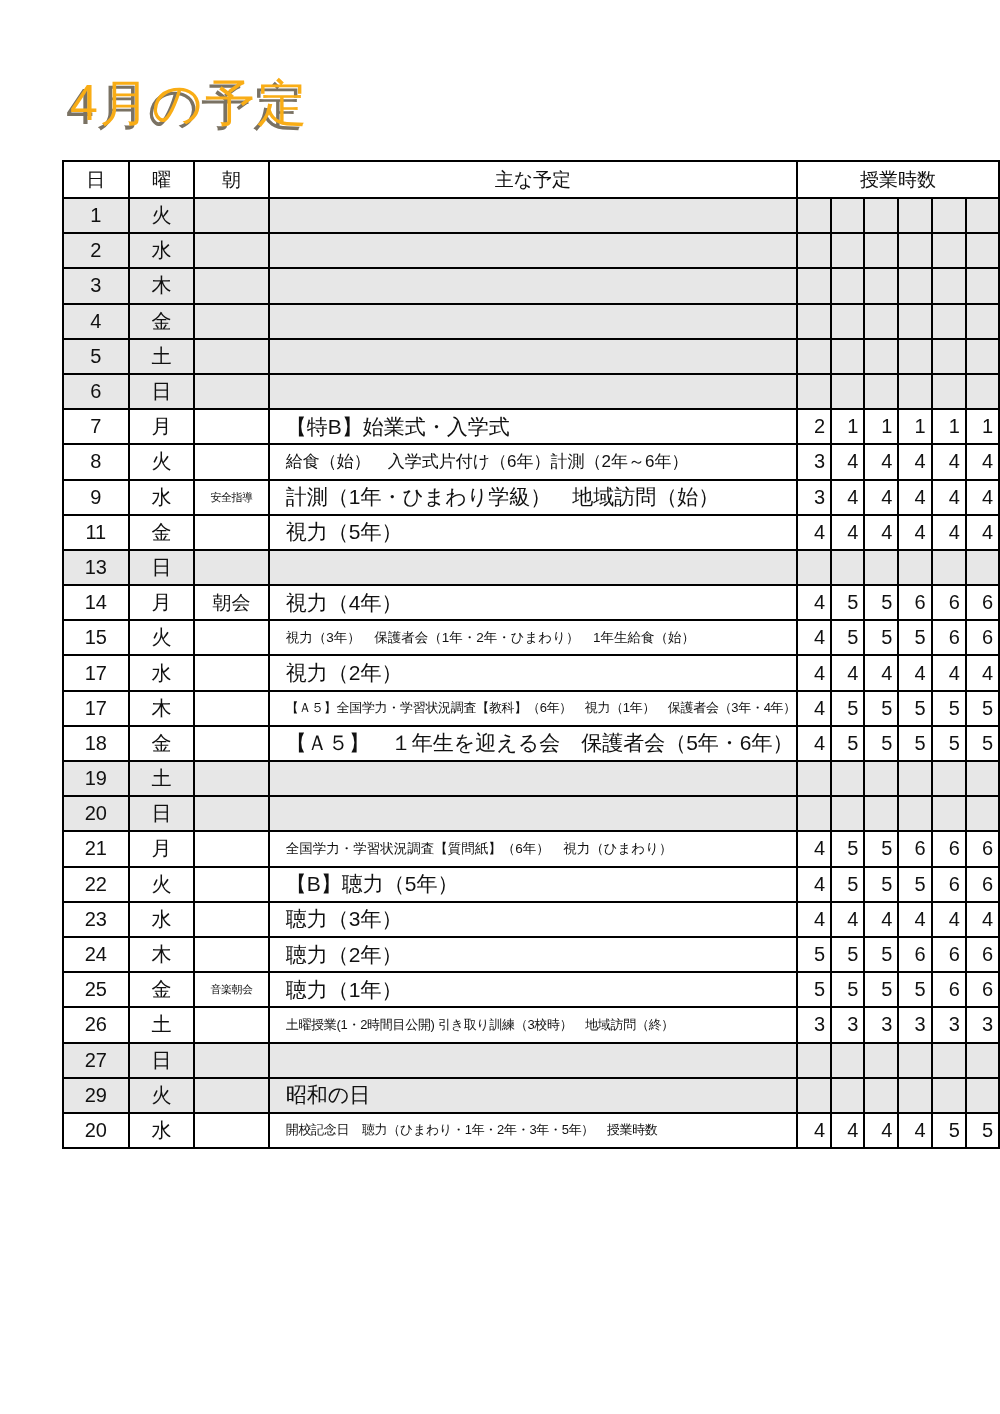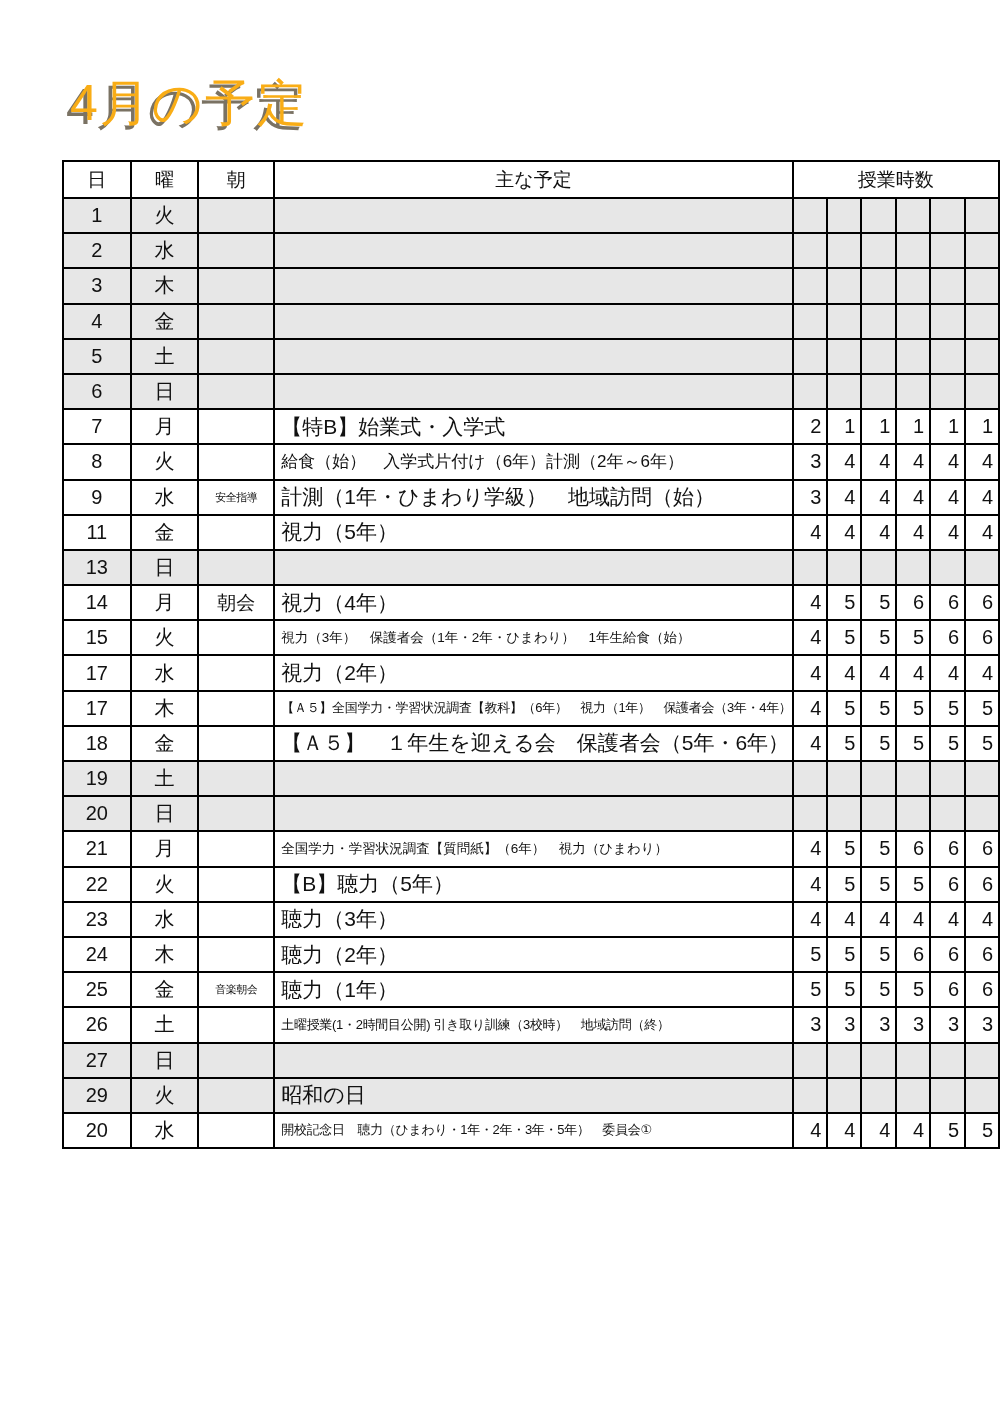--- a/index.html
+++ b/index.html
@@ -28,21 +28,21 @@
   .schedule th,.schedule td{
     border:2px solid var(--border);
     padding:0;overflow:hidden;white-space:nowrap;
     background:#ffffff;
   }
   .schedule thead tr{height:37px;}
   .schedule tbody tr{height:35.2px;}
   .schedule th{font-weight:normal;font-size:19px;text-align:center;}
   td.c-day,td.c-wd{text-align:center;font-size:20px;}
   td.c-morning{text-align:center;}
-  td.c-sched{text-align:left;padding-left:6px;}
+  td.c-sched{text-align:left;padding-left:16px;}
   td.c-hour{text-align:right;padding-right:5px;font-size:20px;}
   tr.shaded td{background:var(--shaded);}
   .sz-large{font-size:21px;}
   .sz-medium{font-size:17px;}
   .sz-small{font-size:13.5px;}
   .sz-xsmall{font-size:13px;letter-spacing:-0.3px;}
   .m-large{font-size:19px;}
   .m-small{font-size:11px;letter-spacing:-0.5px;}
 </style>
 </head>
@@ -383,21 +383,21 @@
           <td class="c-hour"></td>
           <td class="c-hour"></td>
           <td class="c-hour"></td>
           <td class="c-hour"></td>
           <td class="c-hour"></td>
         </tr>
         <tr>
           <td class="c-day">20</td>
           <td class="c-wd">水</td>
           <td class="c-morning m-large"></td>
-          <td class="c-sched sz-xsmall">開校記念日　聴力（ひまわり・1年・2年・3年・5年）　委員会①</td>
+          <td class="c-sched sz-xsmall">開校記念日　聴力（ひまわり・1年・2年・3年・5年）　授業時数</td>
           <td class="c-hour">4</td>
           <td class="c-hour">4</td>
           <td class="c-hour">4</td>
           <td class="c-hour">4</td>
           <td class="c-hour">5</td>
           <td class="c-hour">5</td>
         </tr>
       </tbody>
   </table>
 </div>

